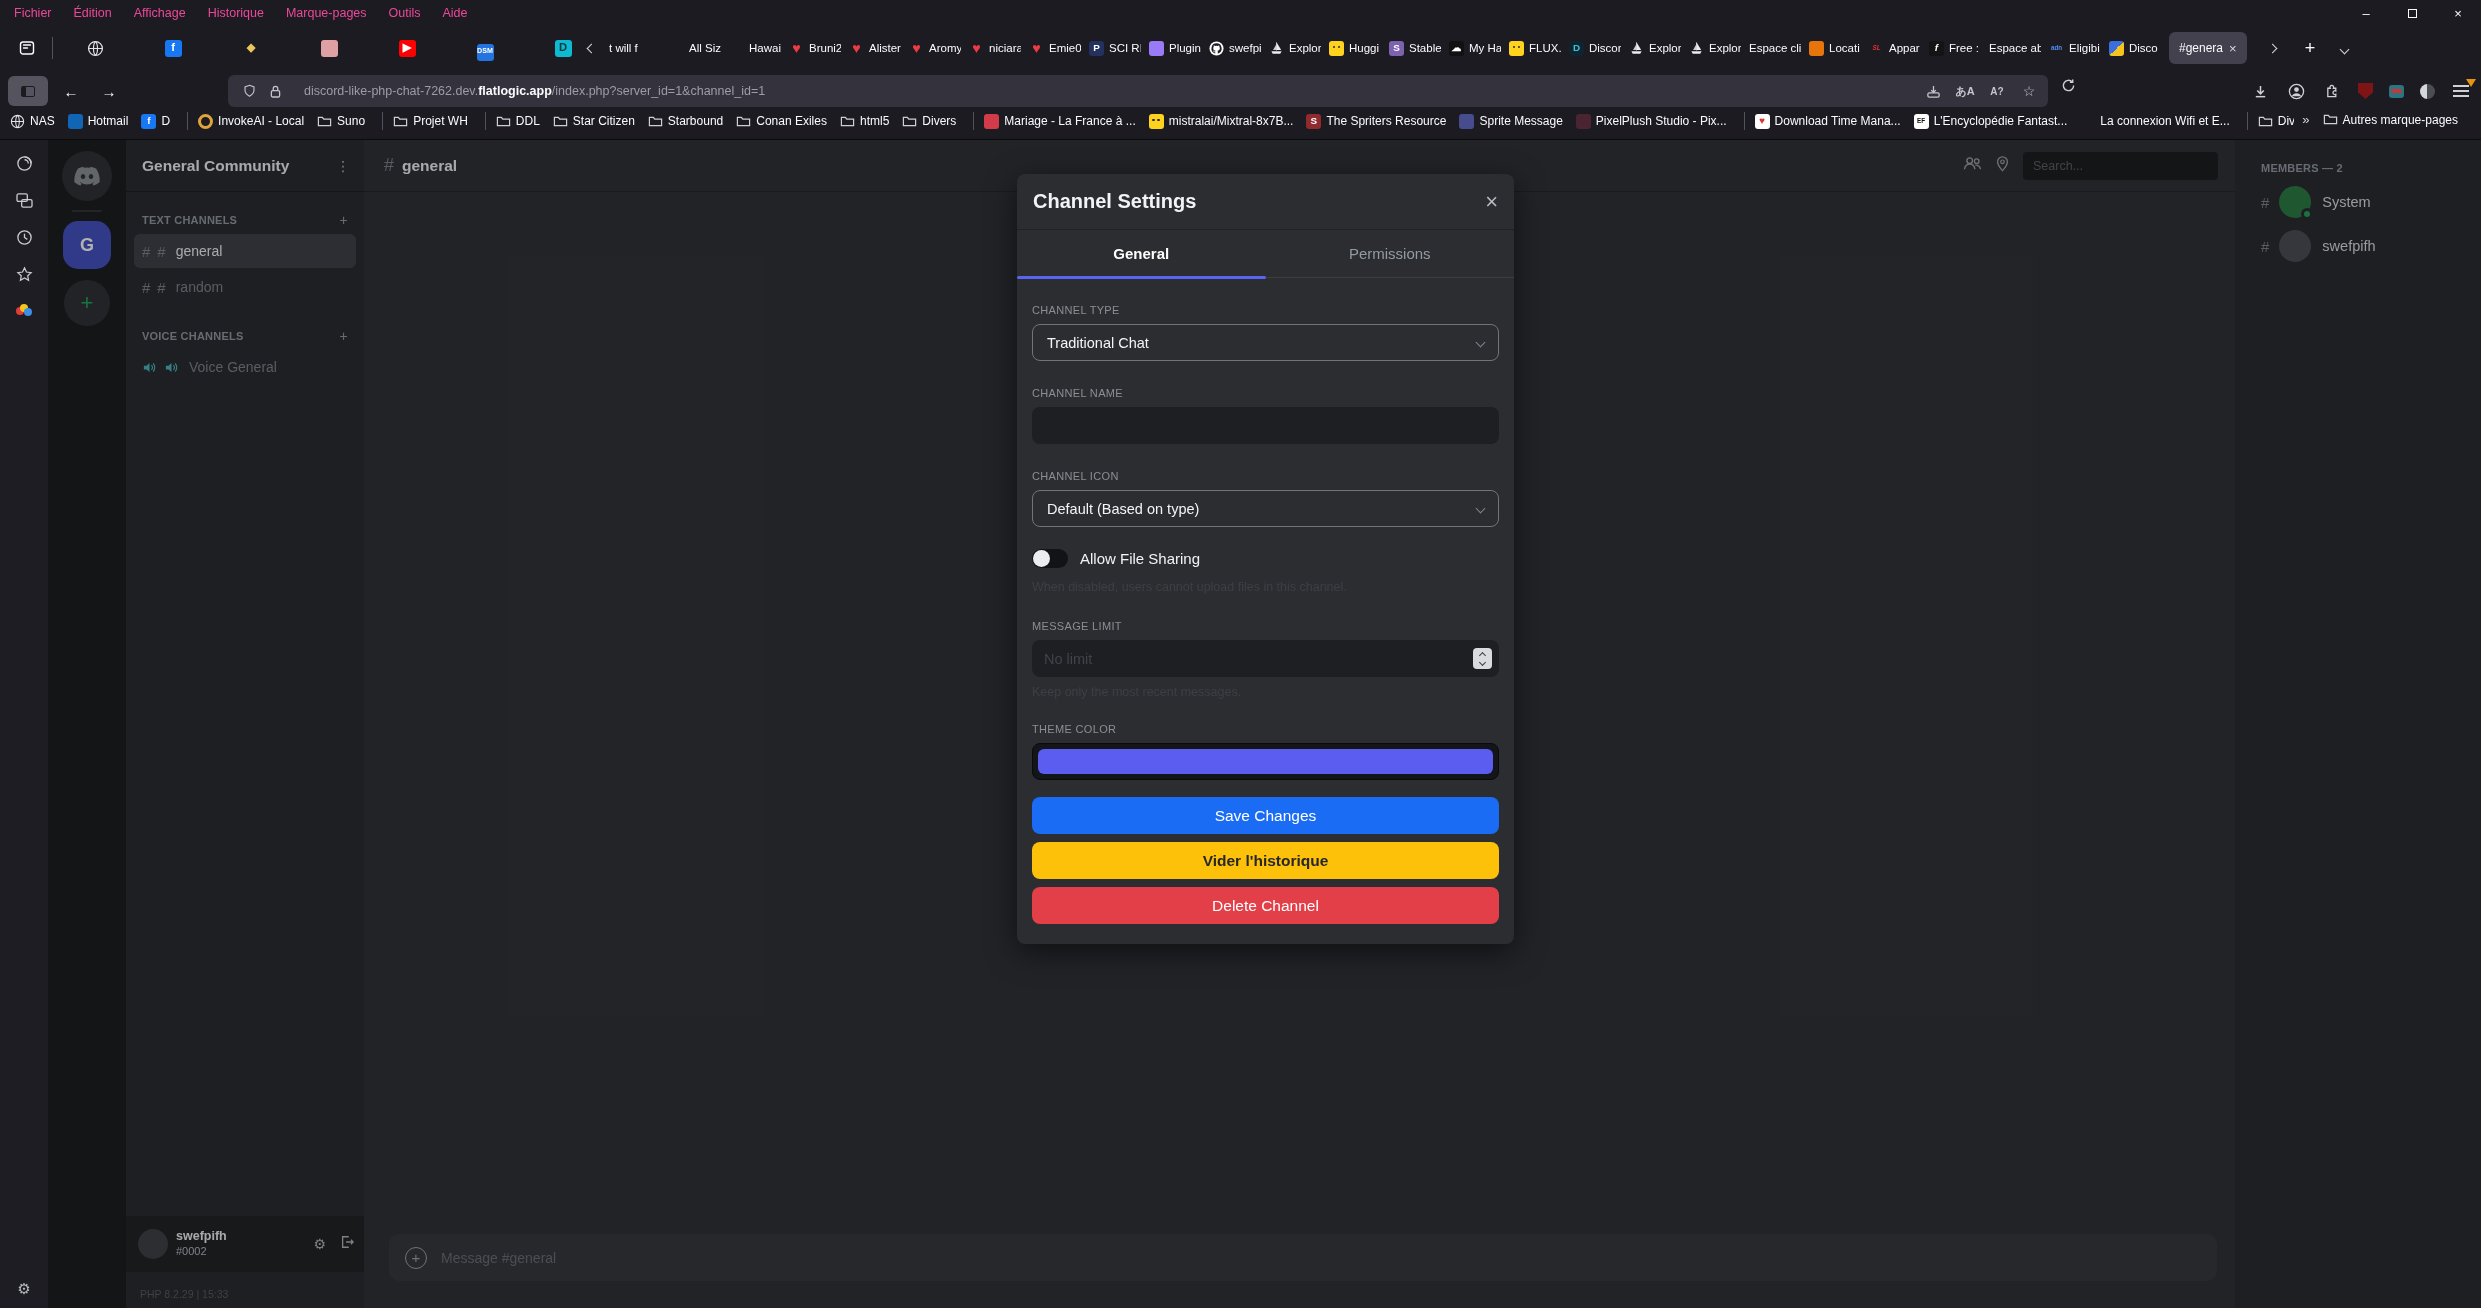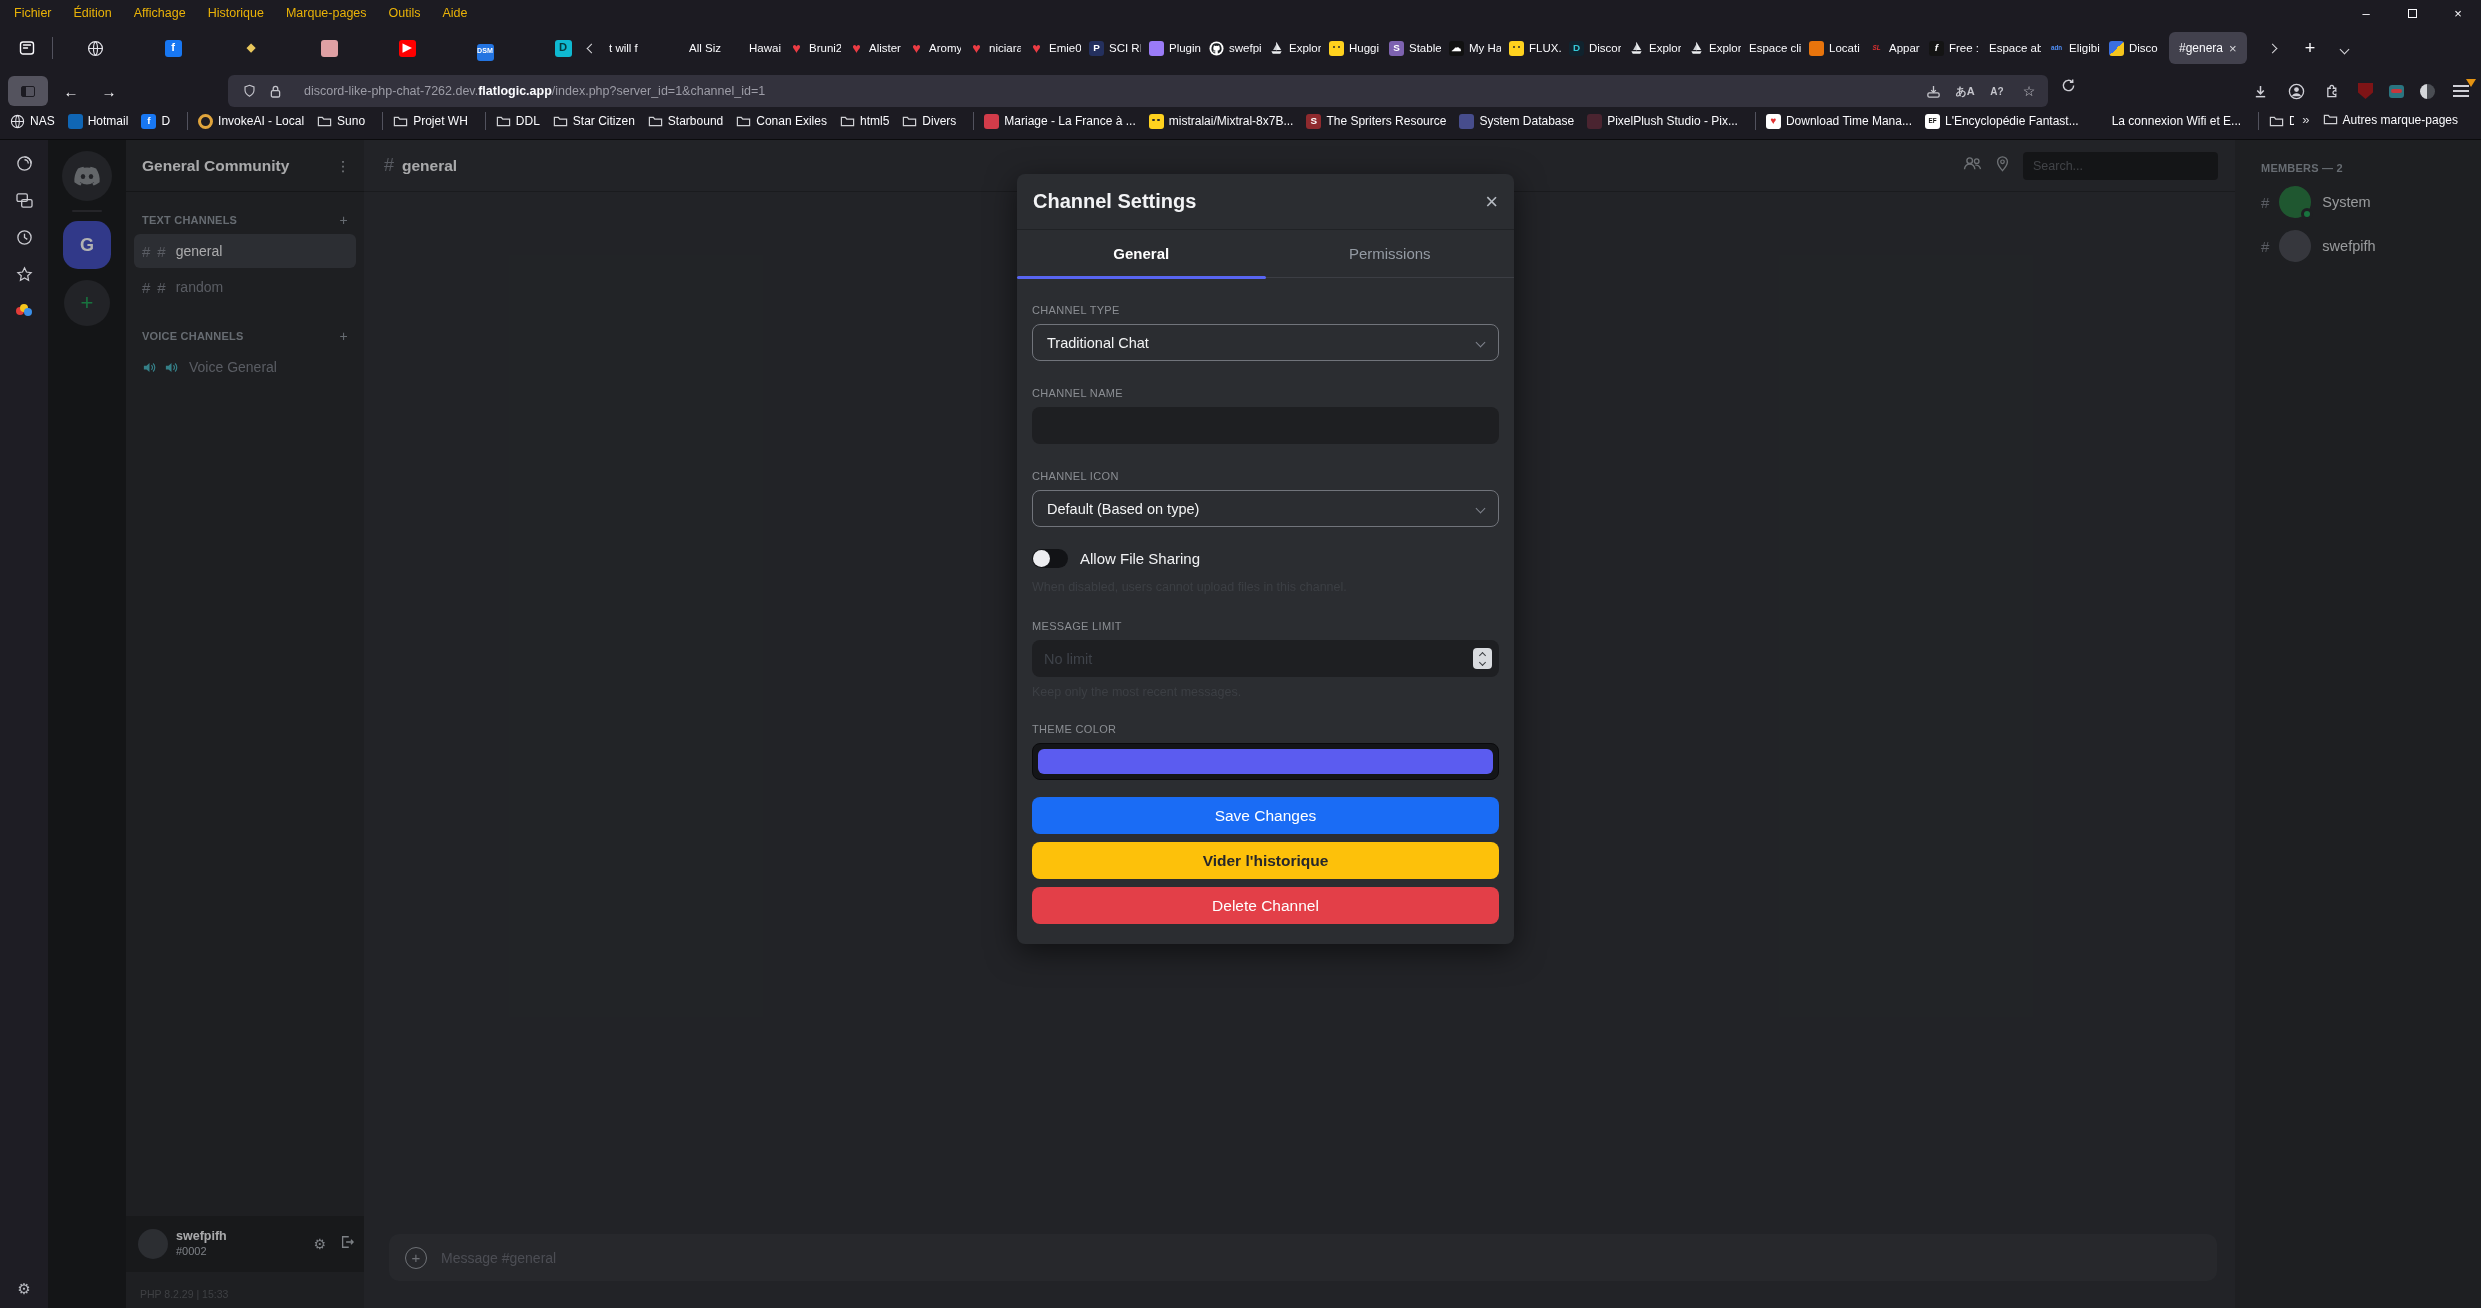--- a/index.html
+++ b/index.html
@@ -3,21 +3,21 @@
 <meta charset="utf-8">
 <style>
   *{margin:0;padding:0;box-sizing:border-box}
   html,body{width:2481px;height:1308px;overflow:hidden}
   body{background:#1c1b22;font-family:"Liberation Sans",sans-serif;color:#fbfbfe;-webkit-font-smoothing:antialiased}
   .chev{display:inline-block;width:7px;height:7px;border-right:1.6px solid currentColor;border-bottom:1.6px solid currentColor}
   .chev.l{transform:rotate(135deg)} .chev.r{transform:rotate(-45deg)} .chev.d{transform:rotate(45deg)} .chev.u{transform:rotate(-135deg)}
 
   
   .menubar{height:26px;display:flex;align-items:center;padding-left:14px;font-size:12.5px}
-  .menus{display:flex;gap:22px;color:#eab308}
+  .menus{display:flex;gap:22px;color:#ec4899}
   .menu-item{cursor:default}
   .wincontrols{margin-left:auto;display:flex;height:26px}
   .wc{width:46px;display:flex;align-items:center;justify-content:center;font-size:13px;color:#fbfbfe}
   .wc .box{width:9px;height:9px;border:1.2px solid #fbfbfe}
 
   
   .tabbar{height:44px;display:flex;align-items:center;padding:0 6px}
   .fxview{width:30px;height:30px;display:flex;align-items:center;justify-content:center;margin-left:6px}
   .vsep{width:1px;height:22px;background:#52525e;margin:0 10px}
   .pinned{display:flex;gap:58px;margin-left:22px;align-items:center}
@@ -558,21 +558,21 @@
           <i class="e r"></i>
         </span>
         <span class="bmlabel">mistralai/Mixtral-8x7B...</span>
       </div>
       <div class="bm">
         <span class="ticon letter" style="--sz: 15px; background: rgb(143, 42, 46); color: rgb(255, 255, 255); font-size: 9.9px;">S</span>
         <span class="bmlabel">The Spriters Resource</span>
       </div>
       <div class="bm">
         <span class="ticon letter" style="--sz: 15px; background: rgb(71, 77, 140); color: rgb(255, 255, 255); font-size: 9.9px;"></span>
-        <span class="bmlabel">System Database</span>
+        <span class="bmlabel">Sprite Message</span>
       </div>
       <div class="bm">
         <span class="ticon letter" style="--sz: 15px; background: rgb(74, 36, 48); color: rgb(255, 255, 255); font-size: 9.9px;"></span>
         <span class="bmlabel">PixelPlush Studio - Pix...</span>
       </div>
       <span class="bmsep"></span>
       <div class="bm">
         <span class="ticon letter" style="--sz: 15px; background: rgb(255, 255, 255); color: rgb(224, 49, 49); font-size: 9.9px;">♥</span>
         <span class="bmlabel">Download Time Mana...</span>
       </div>

